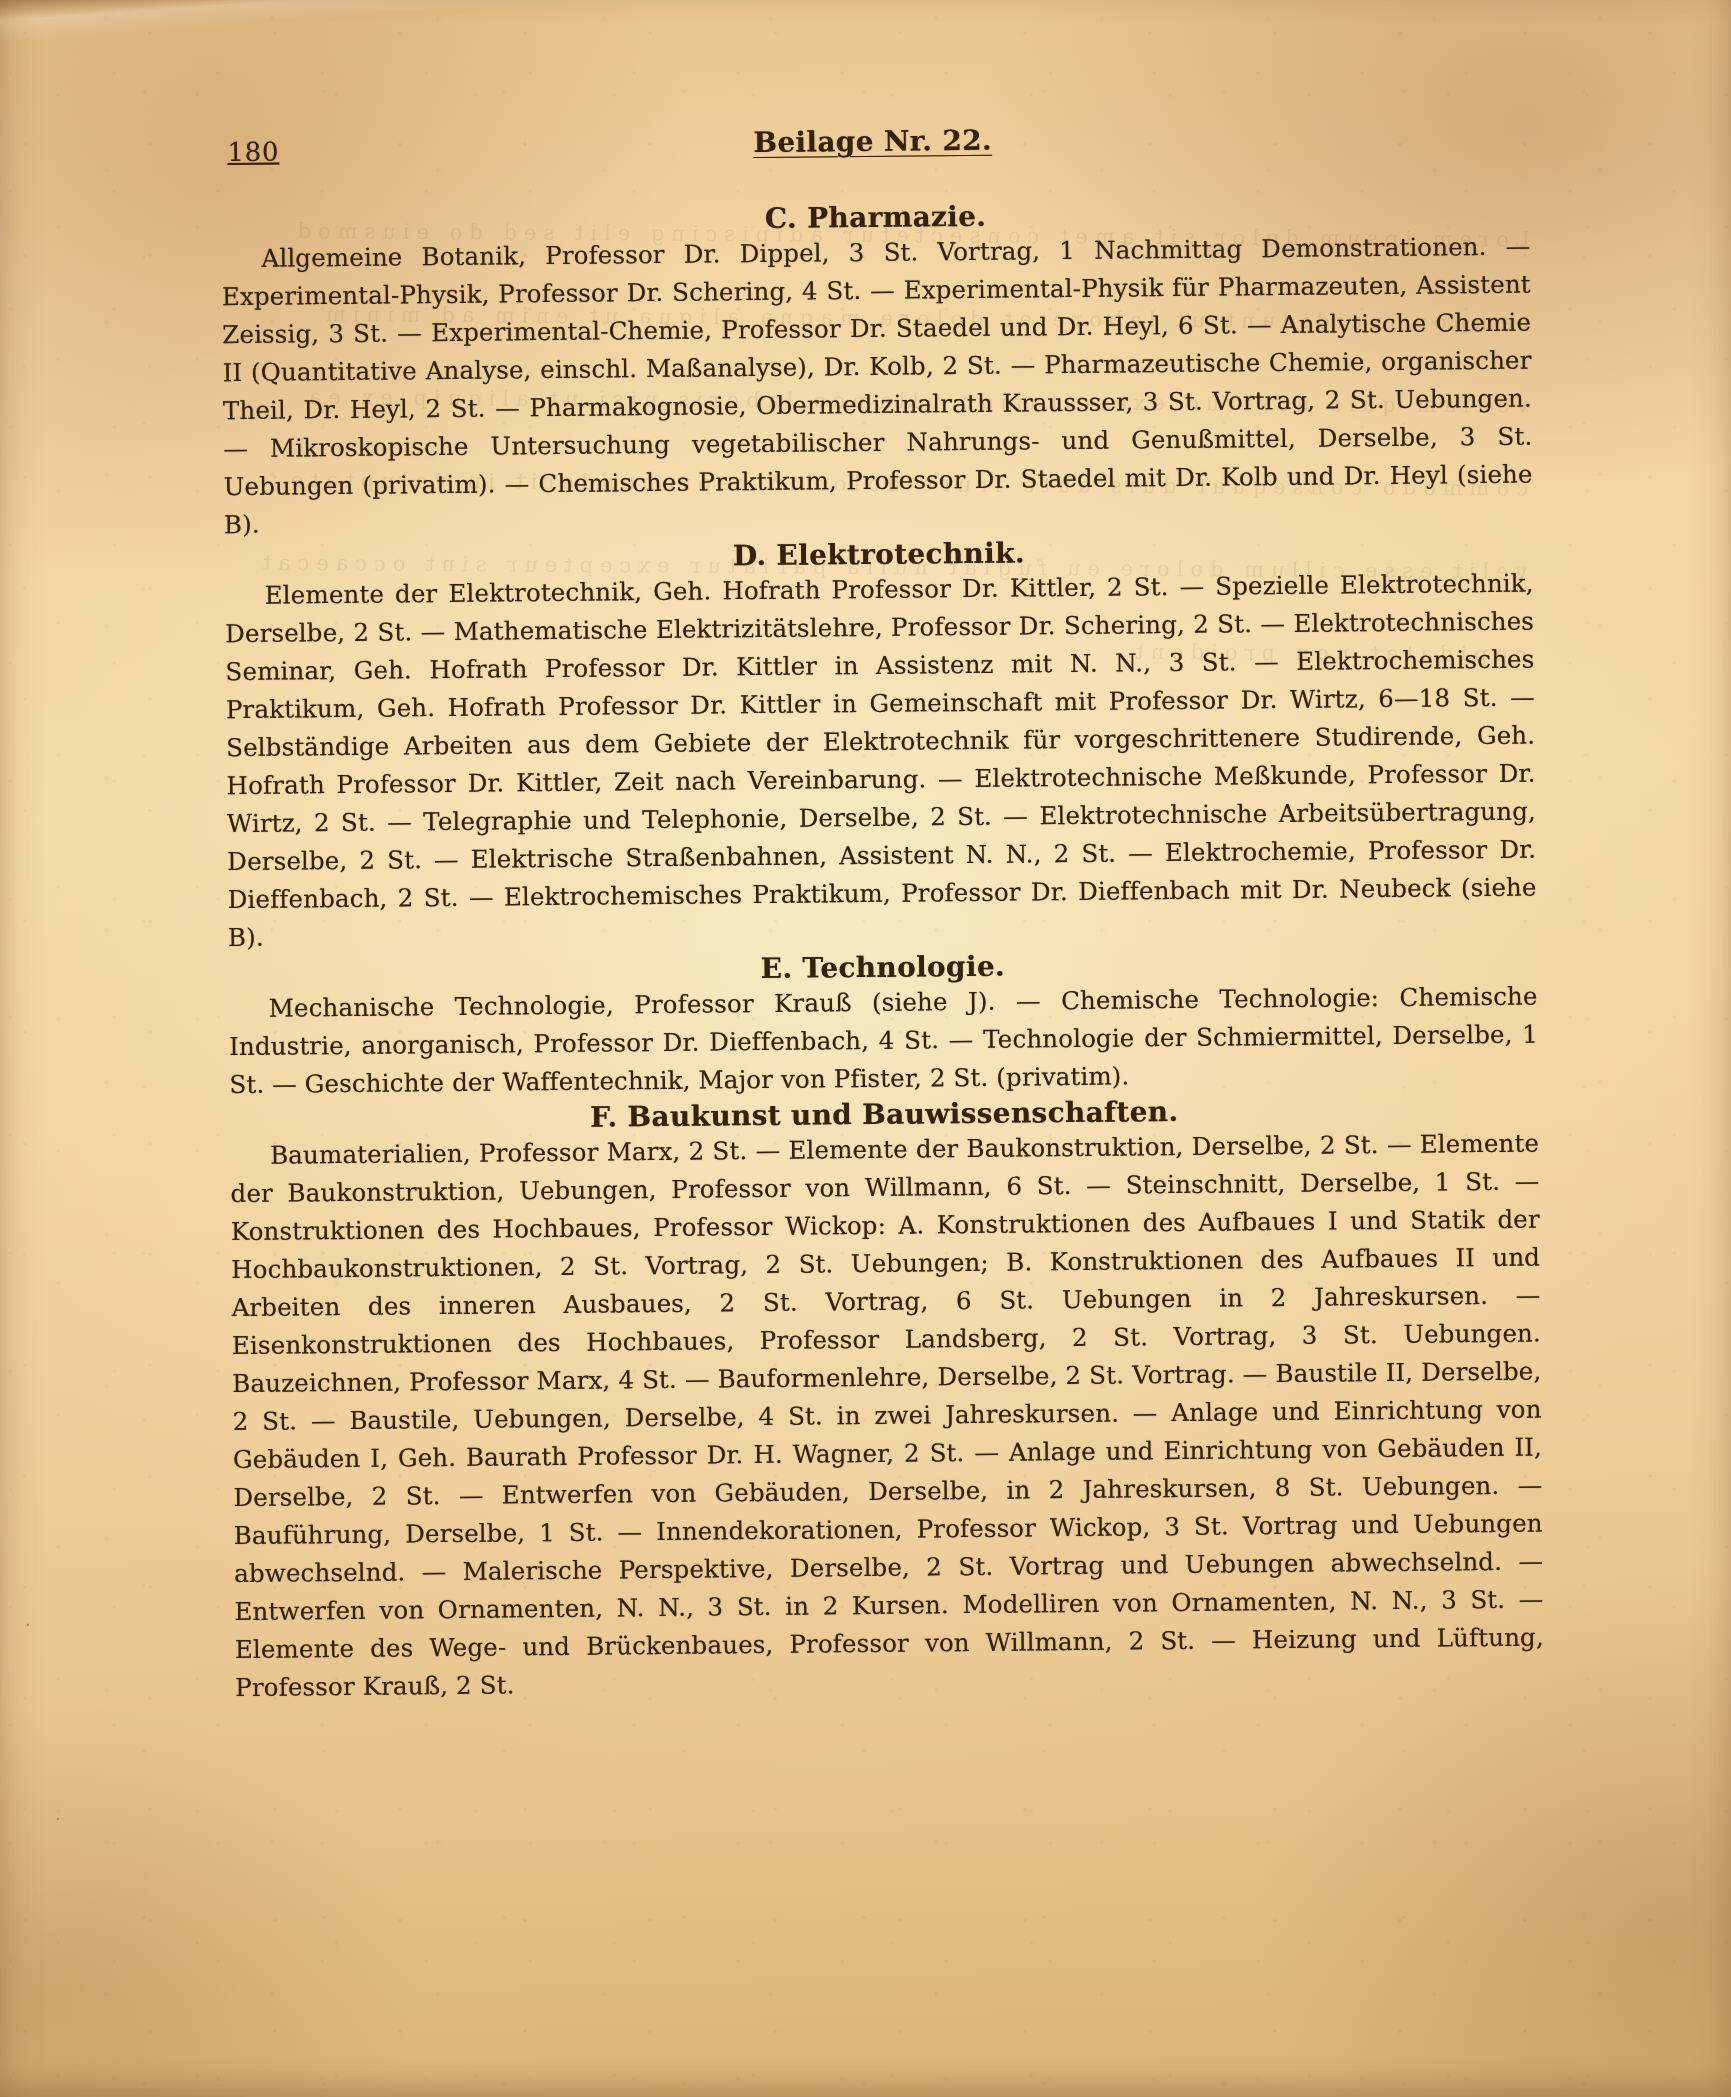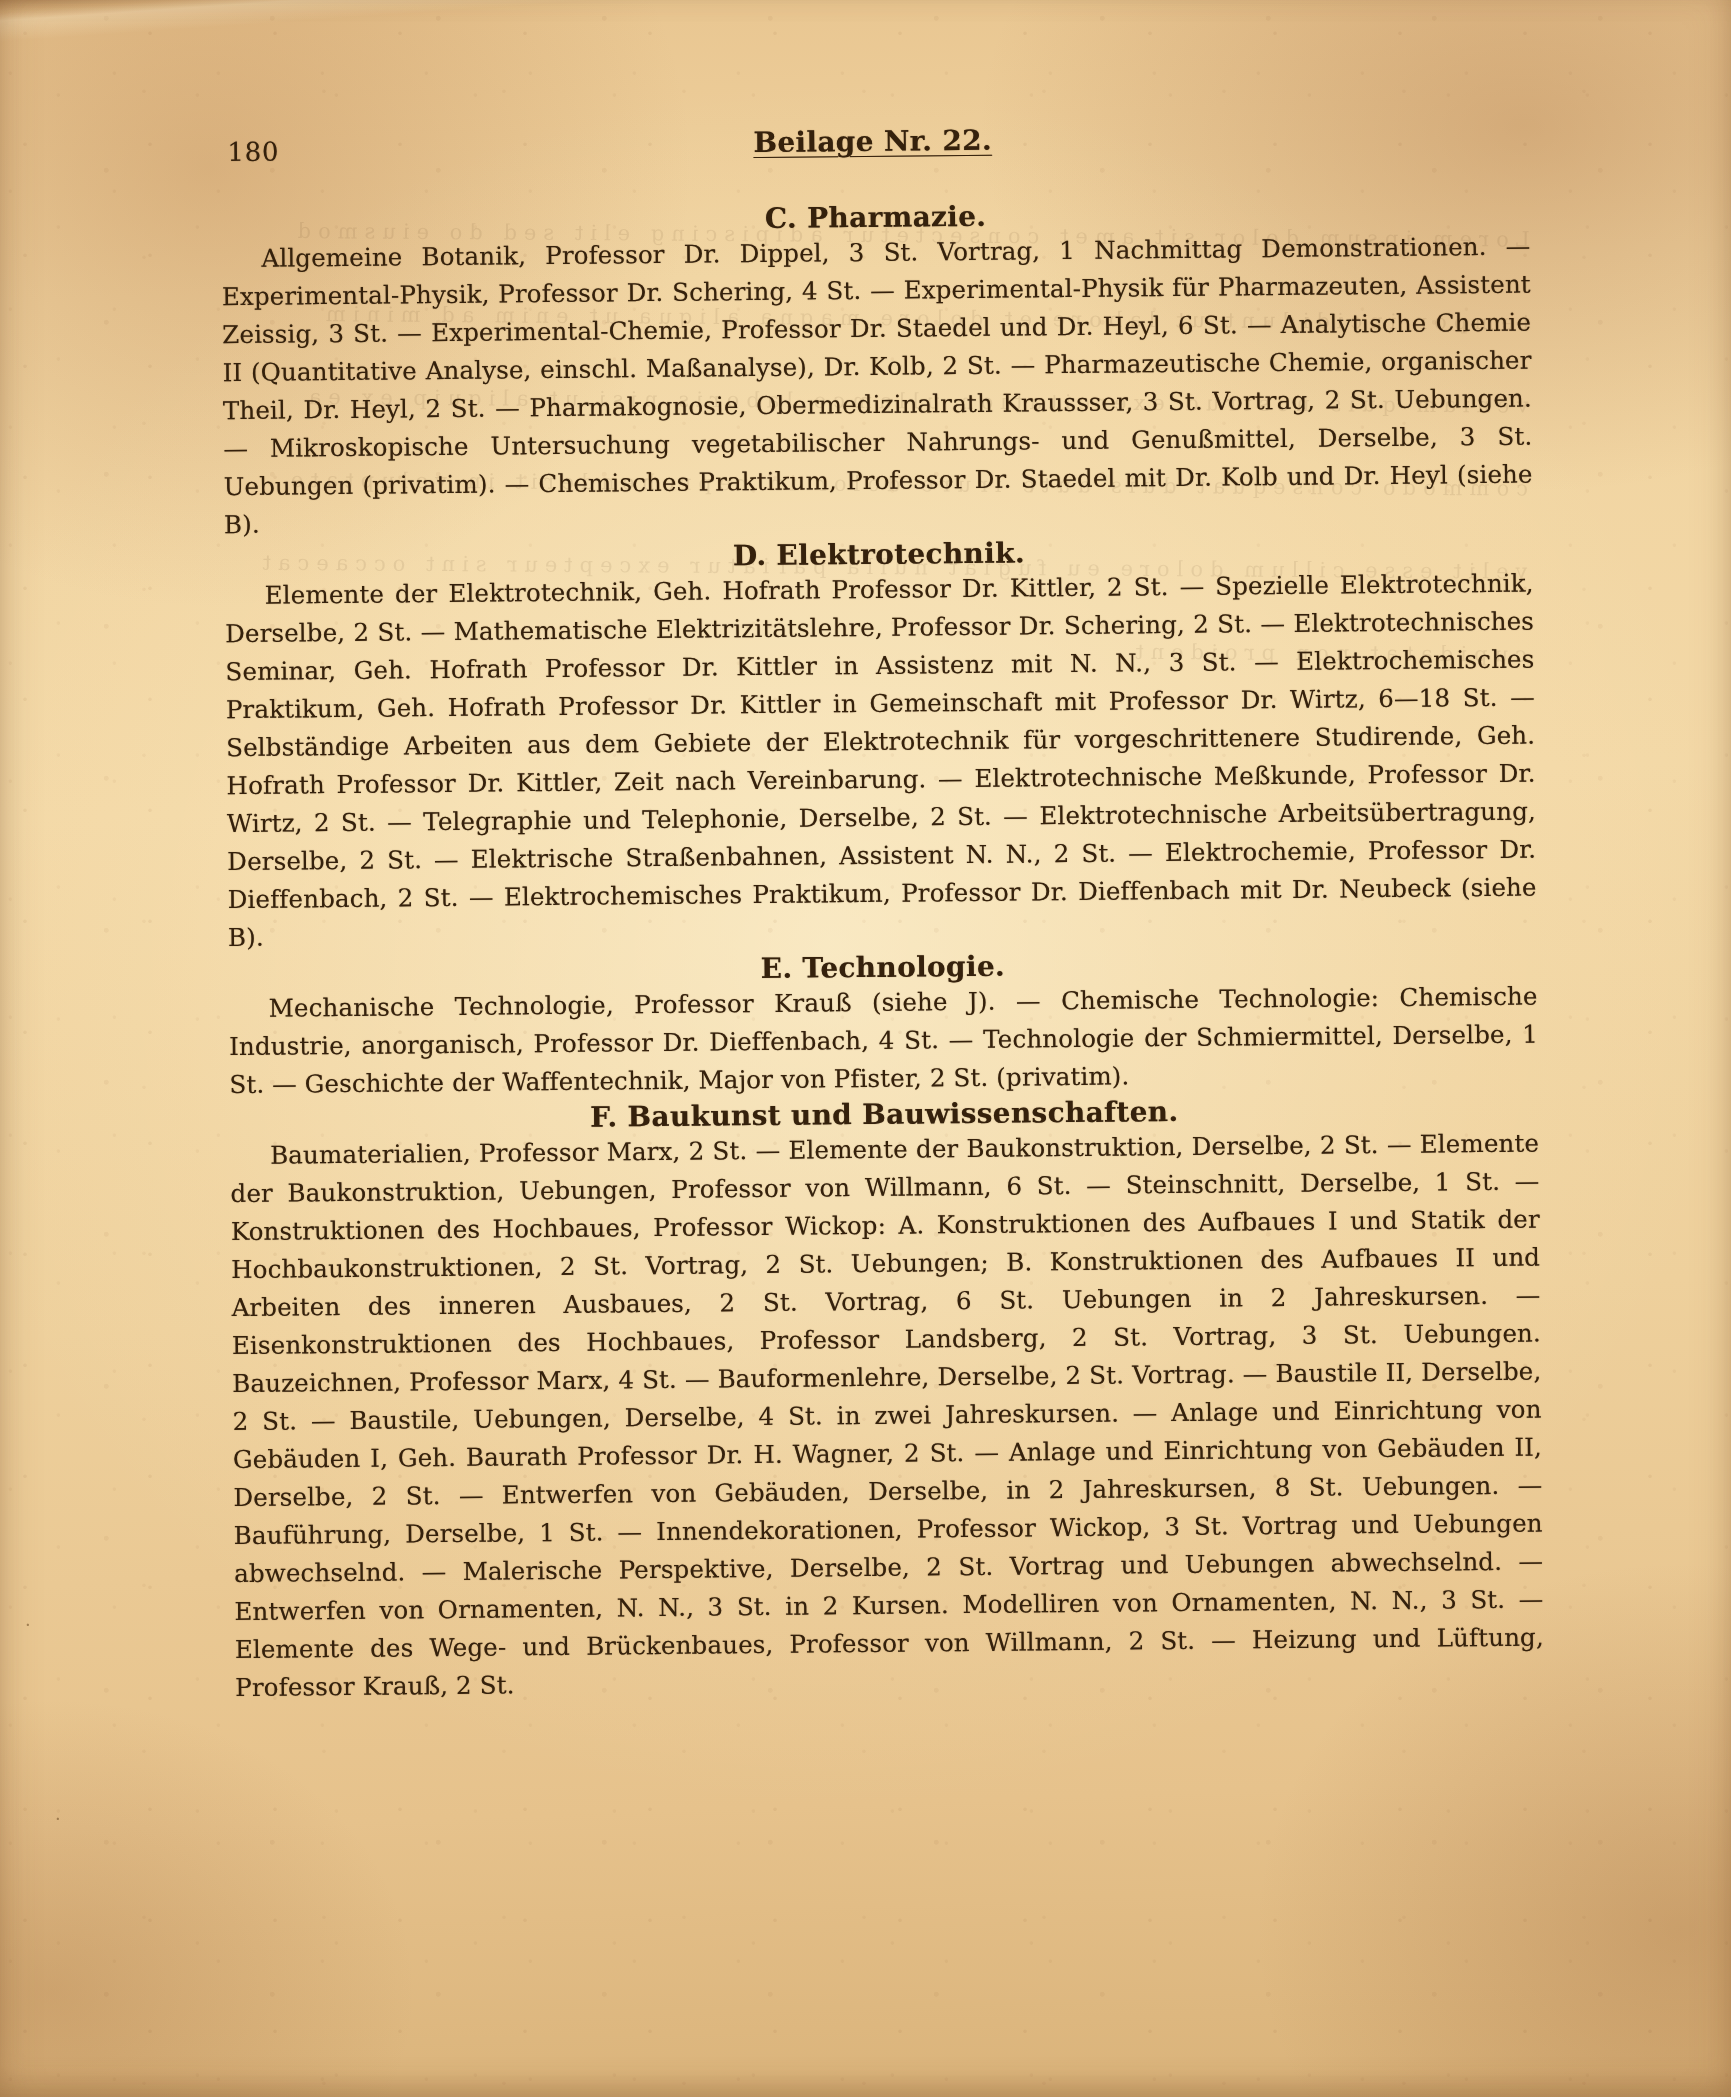--- a/index.html
+++ b/index.html
@@ -105,20 +105,21 @@
     width: 1316px;
     height: 35px;
   }
   .folio {
     position: absolute;
     left: 0;
     top: 5.5px;
     font-size: 26px;
     font-family: "DejaVu Serif", serif;
     letter-spacing: 0.7px;
+    text-decoration: underline;
   }
   .running-title {
     position: absolute;
     left: 526px;
     top: 0;
     font-size: 28px;
     font-weight: bold;
     font-family: "DejaVu Serif", serif;
     letter-spacing: 0.3px;
     text-decoration: underline;

